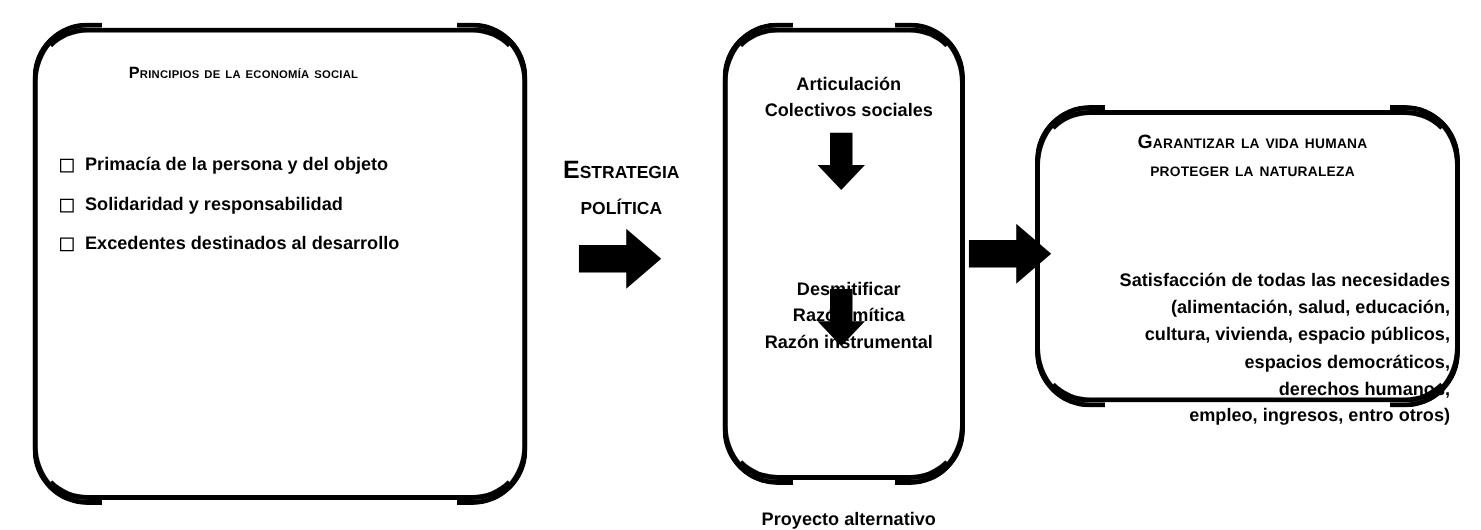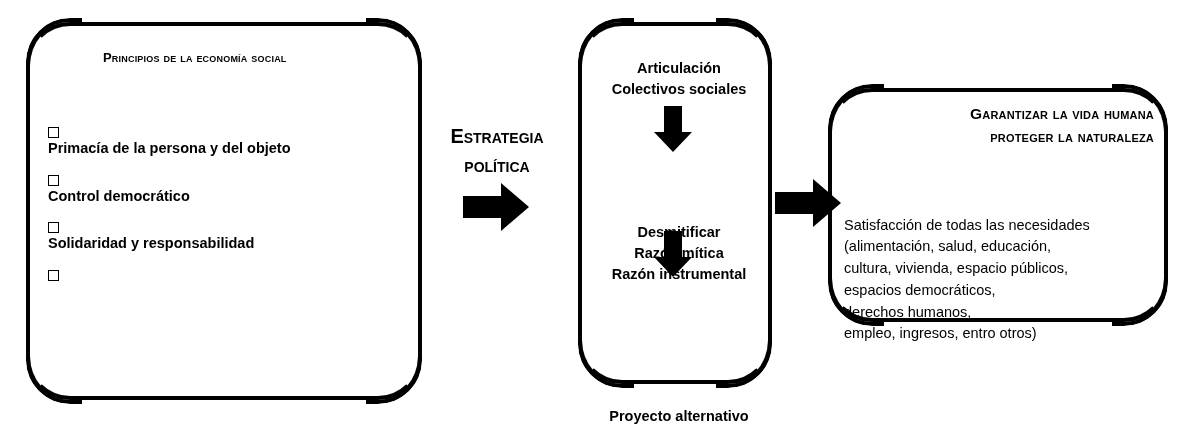--- a/index.html
+++ b/index.html
@@ -95,21 +95,20 @@
     top: 85px;
     width: 370px;
   }
   .box1-item {
     display: flex;
     align-items: flex-start;
     font-size: 14.5px;
     font-weight: bold;
     line-height: 1.42;
     margin-bottom: 11px;
-    flex-direction: column;
   }
   .box1-item .bullet {
     flex: 0 0 auto;
     width: 9px;
     height: 9px;
     border: 1.6px solid #000;
     margin: 5px 9px 0 0;
     background: #fff;
   }
   .box1-item .txt { flex: 1 1 auto; }
@@ -173,70 +172,65 @@
     left: 828px;
     top: 88px;
     width: 340px;
     height: 234px;
   }
   .box3-title {
     position: absolute;
     left: 18px;
     top: 14px;
     width: 304px;
-    text-align: right;
+    text-align: center;
     font-size: 15.5px;
     font-weight: bold;
     font-variant: small-caps;
     line-height: 1.5;
     letter-spacing: 0.2px;
   }
   .box3-body {
     position: absolute;
     left: 12px;
     top: 80px;
     width: 316px;
-    text-align: left;
+    text-align: right;
     font-size: 14.5px;
-    font-weight: normal;
+    font-weight: bold;
     line-height: 1.5;
   }
 </style>
 </head>
 <body>
 
 <div id="canvas">
 
   <div class="bracket-box" id="box-principios">
     <div class="bracket-inner"></div>
 
     <div class="box1-title">Principios de la economía social</div>
 
     <div class="box1-list">
       <div class="box1-item">
         <span class="bullet"></span>
         <span class="txt">
           <span>Primacía de la persona y del objeto</span>
-        </span>
-      </div>
-      <div class="box1-item">
-        <span class="bullet"></span>
-        <span class="txt">
-          <span>Control democrático</span>
         </span>
       </div>
       <div class="box1-item">
         <span class="bullet"></span>
         <span class="txt">
           <span>Solidaridad y responsabilidad</span>
         </span>
       </div>
       <div class="box1-item">
         <span class="bullet"></span>
         <span class="txt">
+          <span>Excedentes destinados al desarrollo</span>
         </span>
       </div>
     </div>
   </div>
 
   <div id="estrategia-label">Estrategia
 política</div>
 
   <div class="arrow-right" id="arrow-1">
     <svg viewBox="0 0 66 50" xmlns="http://www.w3.org/2000/svg" aria-hidden="true">

